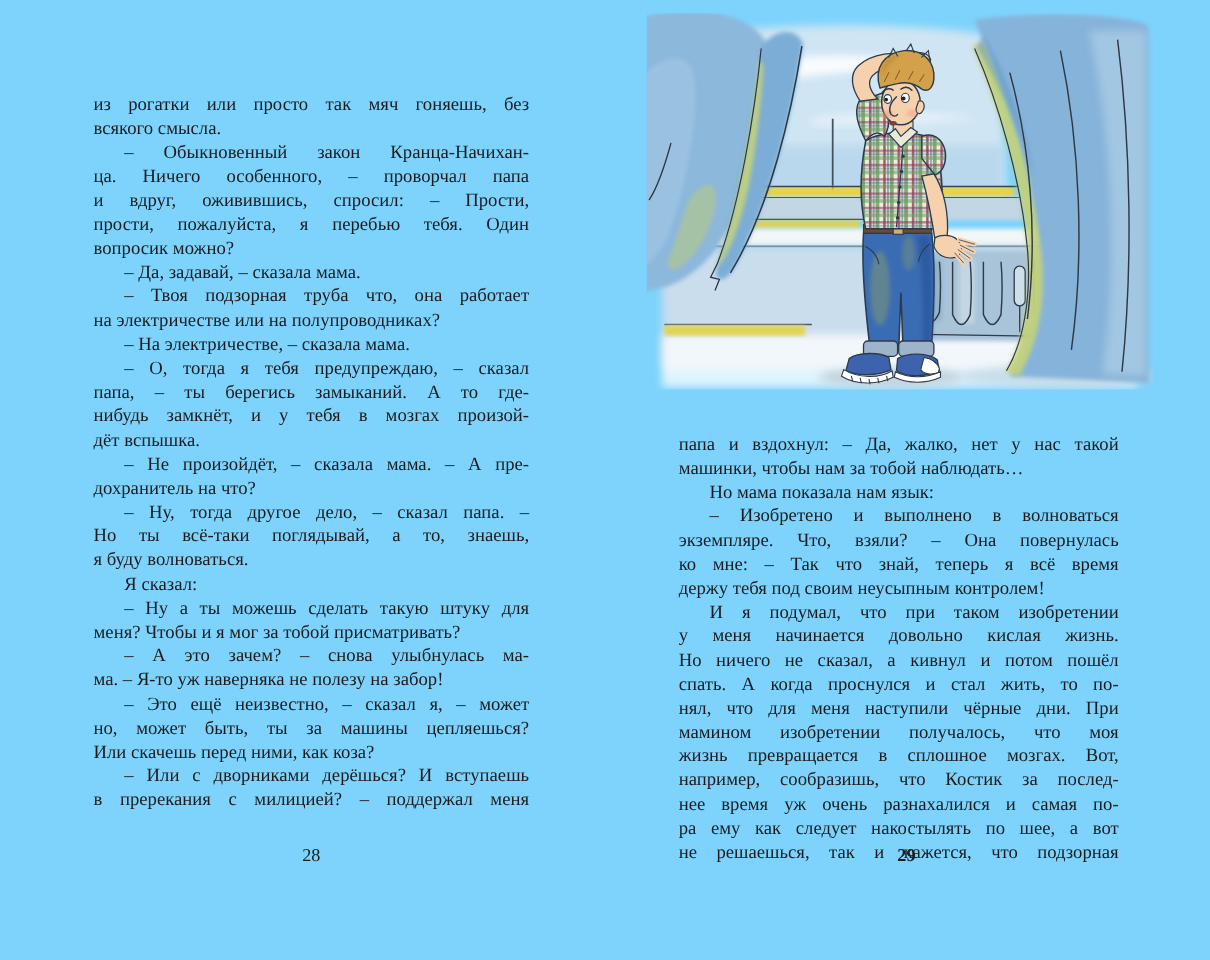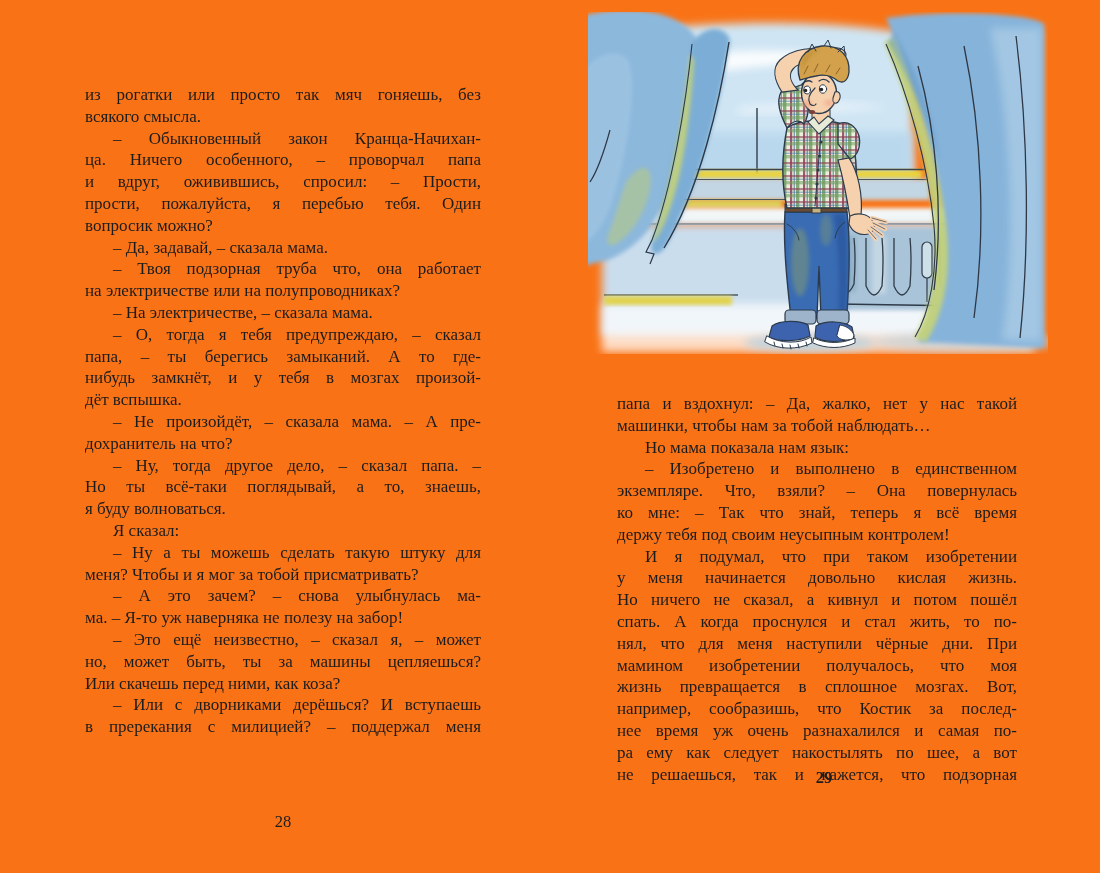--- a/index.html
+++ b/index.html
@@ -1,27 +1,27 @@
 <!DOCTYPE html>
 <html><head>
 <meta charset="utf-8">
 <style>
   html,body{margin:0;padding:0;background:#ffffff;}
   .spread{
-    position:relative;width:1100px;height:873px;background:#f97316;
+    position:relative;width:1100px;height:873px;background:#7dd3fc;
     font-family:"Liberation Serif","DejaVu Serif",serif;color:#1c1c1e;overflow:hidden;
   }
   .text-col{position:absolute;font-size:17px;line-height:21.8px;}
   .text-col .line{text-align:justify;text-align-last:justify;}
   .text-col .line.flush{text-align-last:left;}
   .text-col .line.indent{text-indent:28px;}
   #left-col{left:85px;top:84px;width:396px;}
   #right-col{left:617px;top:367px;width:400px;margin-top:26px;}
   .page-num{position:absolute;top:768px;font-size:16.5px;text-align:center;}
-  #left-num{left:85px;width:396px;margin-top:44px;}
+  #left-num{left:85px;width:396px;}
   #right-num{left:624px;width:400px;font-weight:bold;}
   .illustration{position:absolute;left:588px;top:12px;width:460px;height:344px;}
   .illustration svg{display:block;}
 </style>
 </head>
 <body>
 
 <div class="spread">
 
   <div id="left-col" class="text-col">
@@ -200,21 +200,21 @@
         <path d="M227,76 C222,81 219,87 222,92 C224,94 227,94 228,92" fill="none" stroke="#2c3b4c" stroke-width="1.2"></path>
         <ellipse cx="224" cy="100" rx="3.2" ry="2.1" fill="#7c4038"></ellipse>
       </g>
     </svg>
   </div>
 
   <div id="right-col" class="text-col">
       <div class="line">папа и вздохнул: – Да, жалко, нет у нас такой</div>
       <div class="line flush">машинки, чтобы нам за тобой наблюдать…</div>
       <div class="line indent flush">Но мама показала нам язык:</div>
-      <div class="line indent">– Изобретено и выполнено в единственном</div>
+      <div class="line indent">– Изобретено и выполнено в волноваться</div>
       <div class="line">экземпляре. Что, взяли? – Она повернулась</div>
       <div class="line">ко мне: – Так что знай, теперь я всё время</div>
       <div class="line flush">держу тебя под своим неусыпным контролем!</div>
       <div class="line indent">И я подумал, что при таком изобретении</div>
       <div class="line">у меня начинается довольно кислая жизнь.</div>
       <div class="line">Но ничего не сказал, а кивнул и потом пошёл</div>
       <div class="line">спать. А когда проснулся и стал жить, то по-</div>
       <div class="line">нял, что для меня наступили чёрные дни. При</div>
       <div class="line">мамином изобретении получалось, что моя</div>
       <div class="line">жизнь превращается в сплошное мозгах. Вот,</div>

